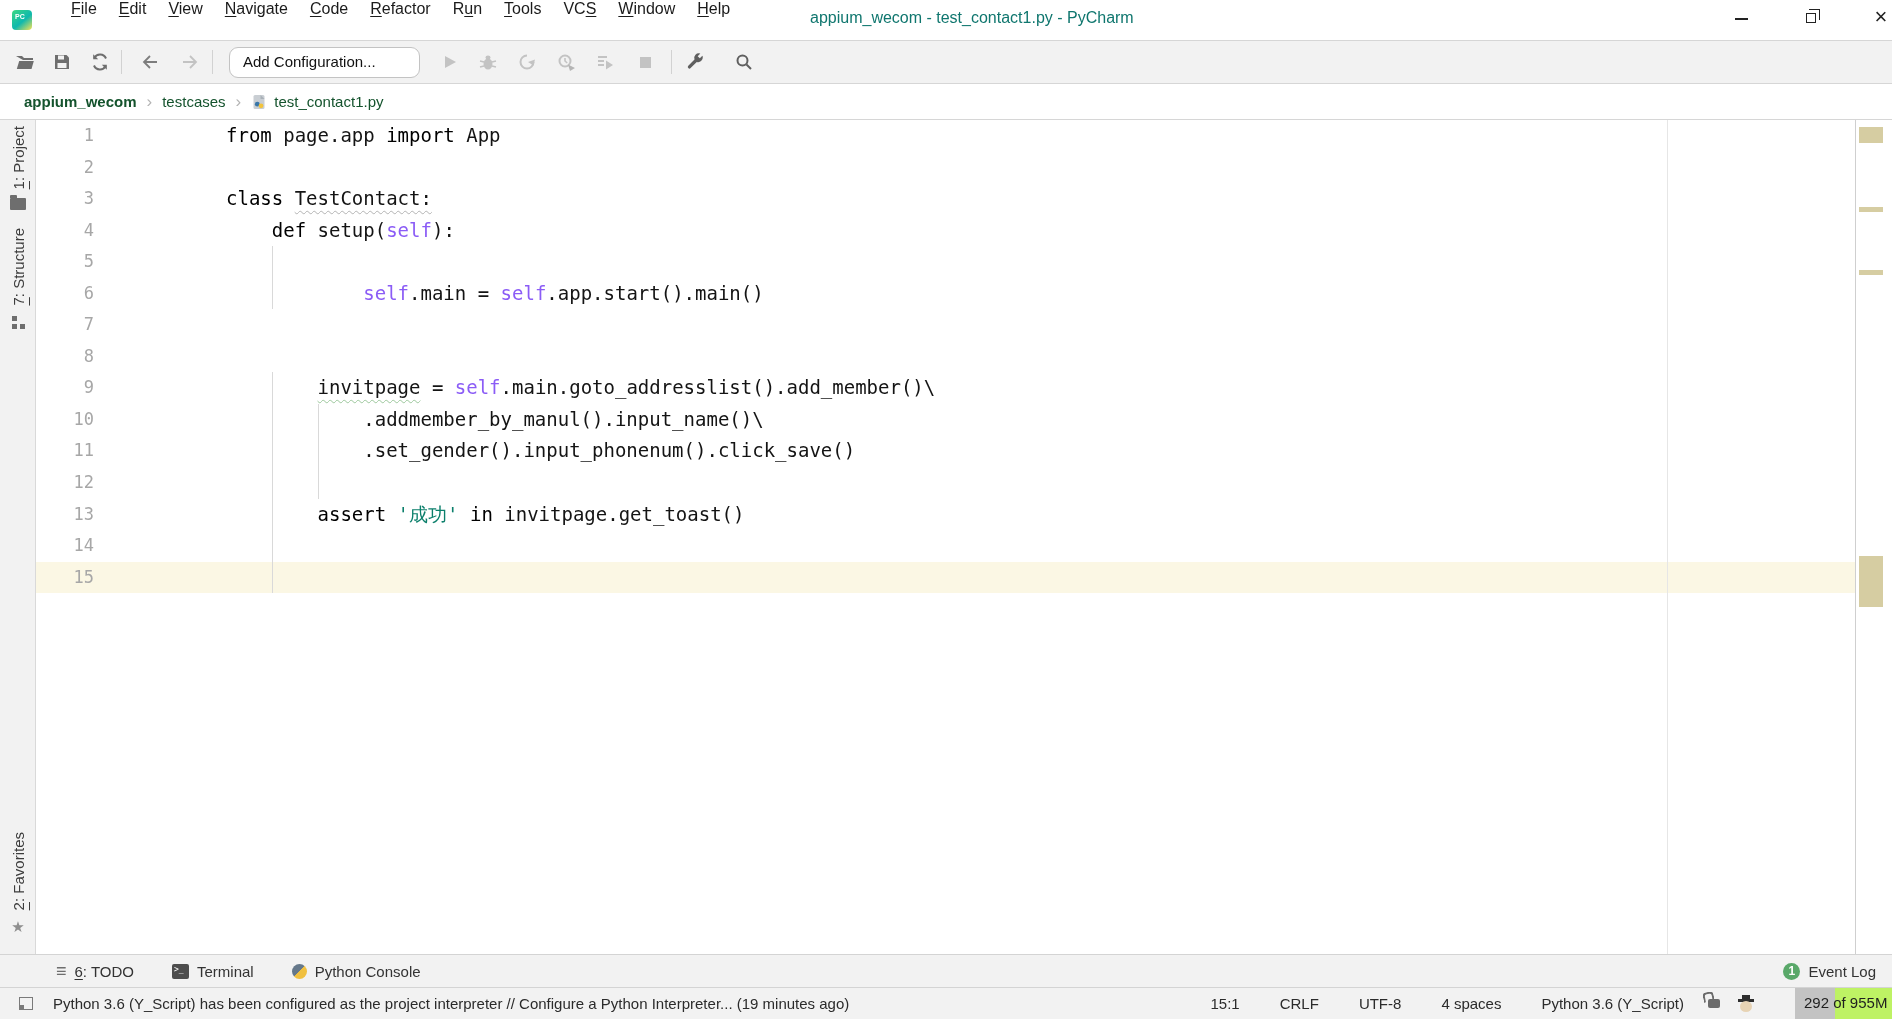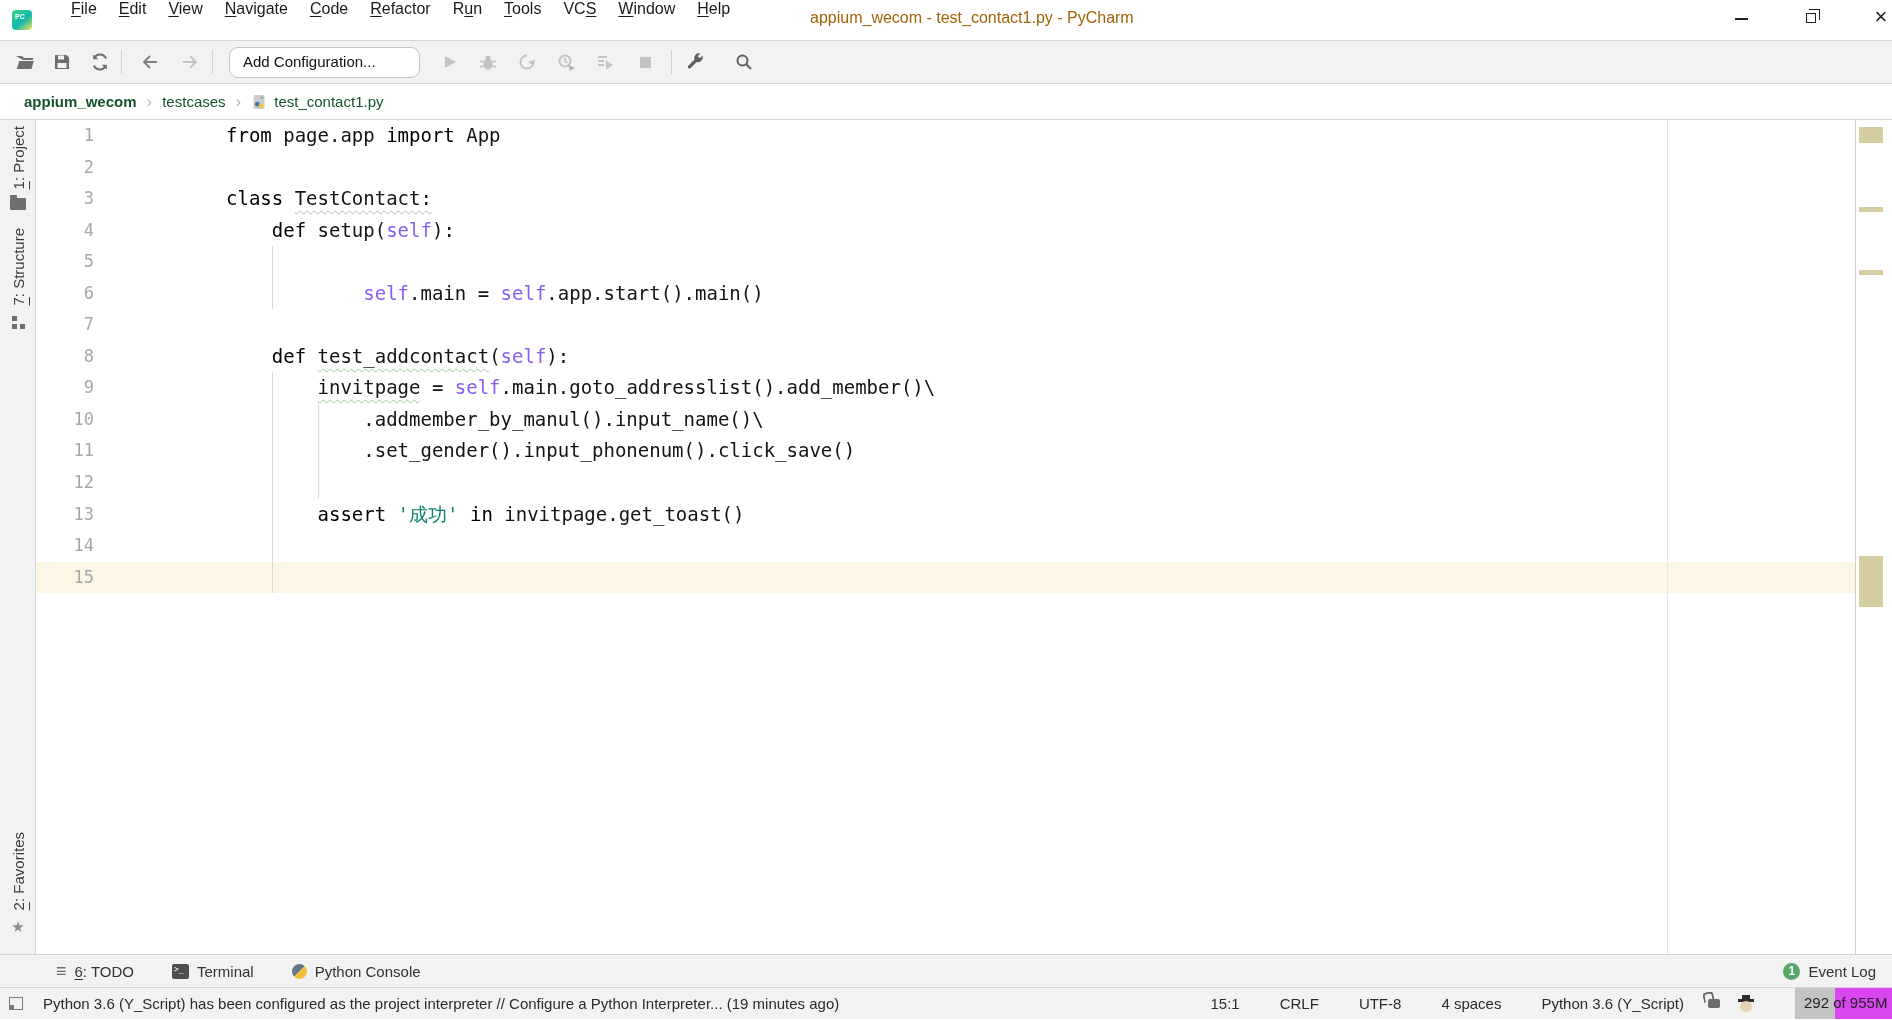--- a/index.html
+++ b/index.html
@@ -7,21 +7,21 @@
     font-family:"Liberation Sans", sans-serif; }
 
   
   .titlebar { position:relative; height:40px; background:#fff; }
   .pc-logo { position:absolute; left:12px; top:10px; width:20px; height:20px; border-radius:4px;
     background:linear-gradient(140deg,#3cd882 0%,#0fb8ae 55%,#f8e353 100%); }
   .pc-logo span { position:absolute; left:3px; top:3px; font-size:7px; font-weight:bold; color:#fff; }
   .menubar { position:absolute; left:60px; top:0; height:40px; display:flex; align-items:flex-start; list-style:none; }
   .menubar li { padding:0 11px; font-size:16px; color:#1b1b1b; cursor:default; }
   .mn { text-decoration:underline; text-underline-offset:2px; }
-  .win-title { position:absolute; left:810px; top:9px; font-size:16px; color:#a16207; white-space:nowrap; }
+  .win-title { position:absolute; left:810px; top:9px; font-size:16px; color:#0f766e; white-space:nowrap; }
   .winbtn { position:absolute; top:0; width:46px; height:34px; text-align:center; color:#222; }
   .wb-min { left:1718px; } .wb-min i { display:inline-block; width:13px; border-bottom:2px solid #222; margin-top:18px; }
   .wb-max { left:1788px; } .wb-max i { display:inline-block; position:relative; width:10px; height:10px; border:1.6px solid #222; margin-top:13px; background:#fff; }
   .wb-max i:before { content:""; position:absolute; left:2px; top:-5px; width:10px; height:10px; border:1.6px solid #222; border-left:none; border-bottom:none; }
   .wb-close { left:1858px; font-size:22px; line-height:34px; }
 
   
   .toolbar { position:relative; height:44px; background:#f2f2f2; border-top:1px solid #d6d6d6; border-bottom:1px solid #d6d6d6; }
   .tbi { position:absolute; top:11px; width:20px; height:20px; }
   .tbsep { position:absolute; top:9px; width:1px; height:24px; background:#d2d2d2; }
@@ -73,33 +73,33 @@
   .todo-ic { font-size:18px; color:#6e6e6e; line-height:14px; }
   .term-ic { width:17px; height:15px; background:#4d4d4d; border-radius:2px; position:relative; }
   .term-ic:before { content:">_"; position:absolute; left:2px; top:1px; color:#fff; font-size:8px; font-family:"DejaVu Sans Mono",monospace; }
   .pycon-ic { width:15px; height:15px; border-radius:50%; background:linear-gradient(135deg,#65788a 50%,#f0c040 50%); }
   .eventlog { position:absolute; right:16px; top:0; height:100%; display:flex; align-items:center; gap:8px; }
   .ev-badge { width:17px; height:17px; border-radius:50%; background:#59a869; color:#fff; font-size:12px; font-weight:bold;
     text-align:center; line-height:17px; }
 
   
   .statusbar { position:relative; height:32px; background:#f2f2f2; border-top:1px solid #d4d4d4;
-    display:flex; align-items:center; font-size:15px; color:#2b2b2b; }
+    display:flex; align-items:center; font-size:15px; color:#2b2b2b;padding-left:10px; }
   .sb-toggle { width:14px; height:13px; border:1.5px solid #7a7a7a; margin-left:9px; position:relative; }
   .sb-toggle:before { content:""; position:absolute; left:0; bottom:0; width:4px; height:4px; background:#7a7a7a; }
   .sb-msg { margin-left:20px; white-space:nowrap; }
   .sb-right { position:absolute; right:208px; display:flex; gap:40px; align-items:center; white-space:nowrap; }
   .lock-ic { position:absolute; right:172px; top:11px; width:12px; height:9px; background:#6b6b6b; border-radius:2px; }
   .lock-ic:before { content:""; position:absolute; left:-5px; top:-7px; width:7px; height:8px; border:2px solid #6b6b6b;
     border-bottom:none; border-radius:4px 4px 0 0; transform:rotate(-10deg); }
   .hector-ic { position:absolute; right:138px; top:7px; width:16px; height:17px; }
   .hector-ic .face { position:absolute; left:2px; bottom:0; width:12px; height:11px; border-radius:50%; background:#e7d3b4; border:1px solid #9a8succeeded870; }
   .hector-ic .hat { position:absolute; left:0; top:4px; width:16px; height:3px; background:#2e2e2e; }
   .hector-ic .crown { position:absolute; left:4px; top:0; width:8px; height:5px; background:#2e2e2e; }
-  .memory { position:absolute; right:0; top:0; width:97px; height:100%; background:#d946ef; overflow:hidden; }
+  .memory { position:absolute; right:0; top:0; width:97px; height:100%; background:#bef264; overflow:hidden; }
   .memory .used { position:absolute; left:0; top:0; width:40px; height:100%; background:#c3c3c3; }
   .memory .mtext { position:absolute; left:9px; top:6px; font-size:15px; color:#1f1f1f; white-space:nowrap; }
 </style>
 </head>
 <body>
 
 <div class="titlebar">
   <div class="pc-logo">
       <span>PC</span>
     </div>
@@ -226,21 +226,20 @@
         <div class="code-line">
           <span class="gnum">6</span>
           <span class="ctext"><span class="tk-pl">            </span><span class="tk-self">self</span><span class="tk-pl">.main = </span><span class="tk-self">self</span><span class="tk-pl">.app.start().main()</span></span>
         </div>
         <div class="code-line">
           <span class="gnum">7</span>
           <span class="ctext"></span>
         </div>
         <div class="code-line">
           <span class="gnum">8</span>
-          <span class="ctext"><span class="tk-pl">    </span><span class="tk-kw">def</span><span class="tk-pl"> </span><span class="tk-tw">test_addcontact</span><span class="tk-pl">(</span><span class="tk-self">self</span><span class="tk-pl">):</span></span>
         </div>
         <div class="code-line">
           <span class="gnum">9</span>
           <span class="ctext"><span class="tk-pl">        </span><span class="tk-tw">invitpage</span><span class="tk-pl"> = </span><span class="tk-self">self</span><span class="tk-pl">.main.goto_addresslist().add_member()\</span></span>
         </div>
         <div class="code-line">
           <span class="gnum">10</span>
           <span class="ctext"><span class="tk-pl">            .addmember_by_manul().input_name()\</span></span>
         </div>
         <div class="code-line">

